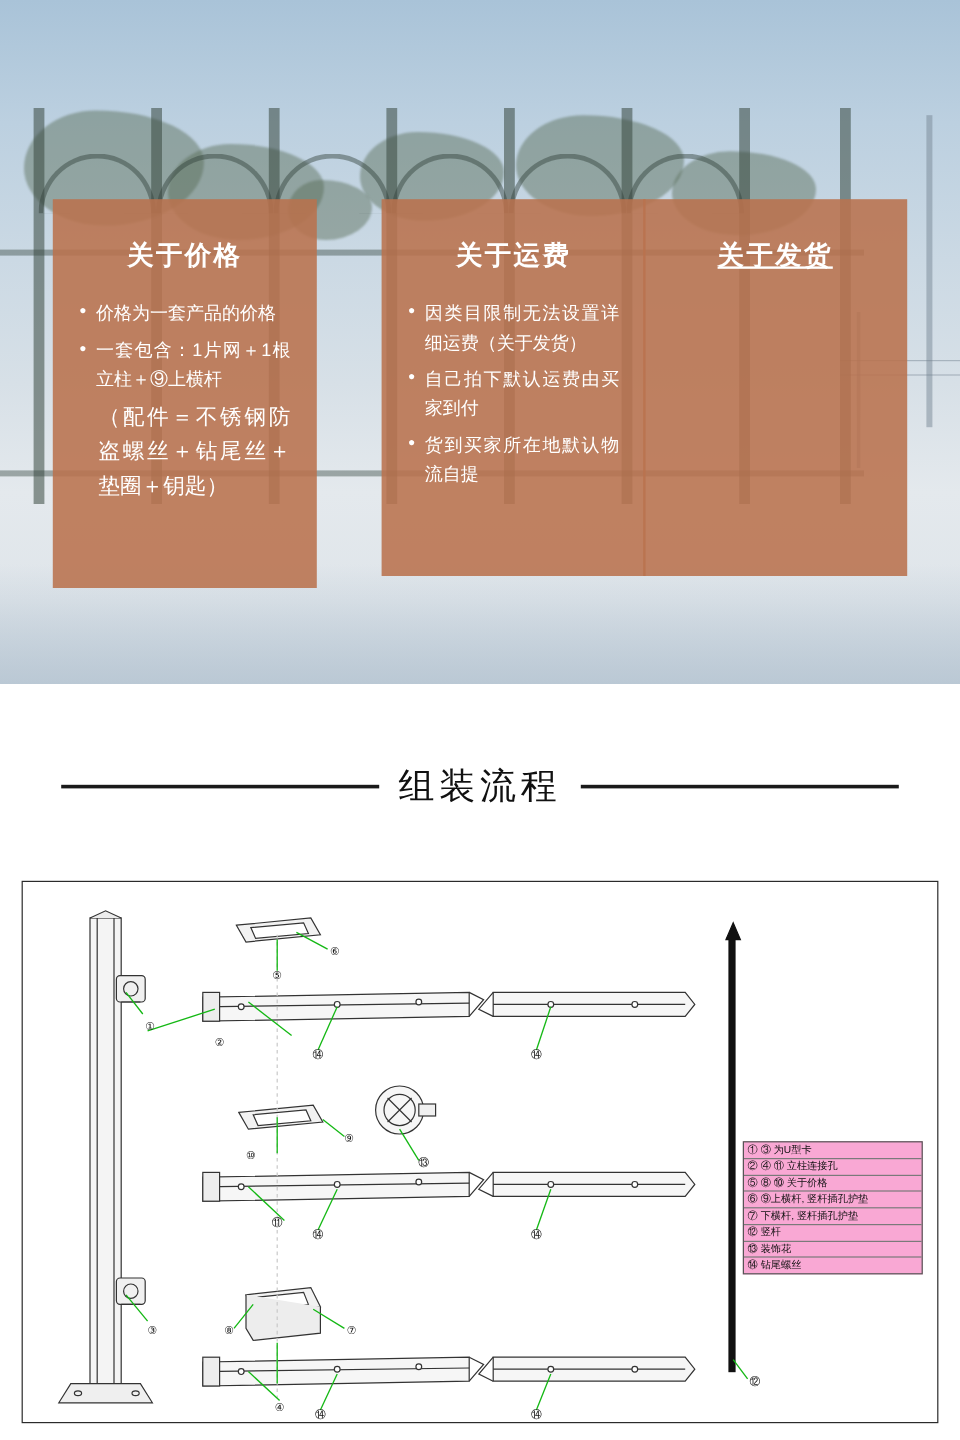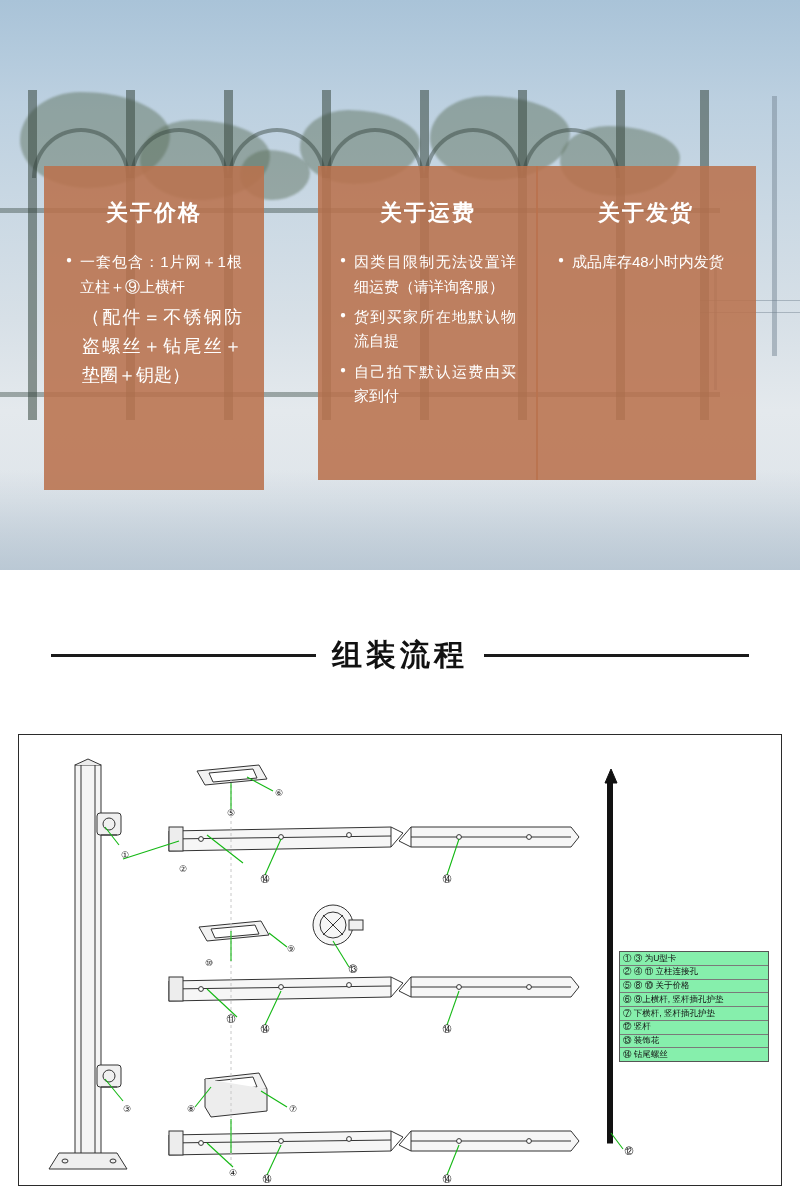--- a/index.html
+++ b/index.html
@@ -86,21 +86,21 @@
   }
   .card {
     position: absolute;
     background: rgba(186,114,77,0.88);
     color: #ffffff;
     box-sizing: border-box;
     padding: 34px 22px 26px 22px;
   }
   .card-1 { left: 44px;  top: 166px; width: 220px; height: 324px; }
   .card-2 { left: 279px; top: 166px; width: 220px; height: 314px; margin-left: 39px; }
-  .card-3 { left: 536px; top: 166px; width: 220px; height: 314px; }
+  .card-3 { left: 536px; top: 166px; width: 220px; height: 314px; text-decoration: underline; }
 
   .card-title {
     text-align: center;
     font-size: 22px;
     font-weight: bold;
     letter-spacing: 2px;
     margin: 0 0 24px 0;
     line-height: 1.2;
   }
   .card-list {
@@ -145,21 +145,21 @@
     align-items: center;
     justify-content: center;
   }
   .heading-rule {
     height: 3px;
     background: #1a1a1a;
     width: 265px;
   }
   .heading-text {
     font-size: 30px;
-    font-weight: bold;
+    font-weight: normal;
     letter-spacing: 4px;
     color: #111111;
     padding: 0 16px;
     white-space: nowrap;
   }
 
   
   .diagram {
     position: absolute;
     left: 18px;
@@ -172,21 +172,21 @@
     overflow: hidden;
   }
   .diagram svg { display: block; }
 
   .legend {
     position: absolute;
     left: 600px;
     top: 216px;
     width: 148px;
     border: 1px solid #555;
-    background: #86efac;
+    background: #f9a8d4;
     font-size: 8.5px;
     line-height: 1.15;
     color: #111;
   }
   .legend-row {
     padding: 1.5px 3px;
     border-bottom: 1px solid #7a7a7a;
     white-space: nowrap;
     overflow: hidden;
   }
@@ -239,38 +239,38 @@
   <div class="rail" style="left:0px; top:208px; width:720px;"></div>
   <div class="rail" style="left:0px; top:392px; width:720px;"></div>
 
   <div class="hero-ground"></div>
 
   <div class="cards">
 
     <div class="card card-1">
       <h2 class="card-title">关于价格</h2>
       <ul class="card-list">
+        <li>价格为一套产品的价格</li>
         <li>一套包含：1片网＋1根立柱＋⑨上横杆</li>
         <li class="sub">（配件＝不锈钢防盗螺丝＋钻尾丝＋垫圈＋钥匙）</li>
       </ul>
     </div>
 
     <div class="card card-2">
       <h2 class="card-title">关于运费</h2>
       <ul class="card-list">
-        <li>因类目限制无法设置详细运费（请详询客服）</li>
+        <li>因类目限制无法设置详细运费（关于发货）</li>
+        <li>自己拍下默认运费由买家到付</li>
         <li>货到买家所在地默认物流自提</li>
-        <li>自己拍下默认运费由买家到付</li>
       </ul>
     </div>
 
     <div class="card card-3">
       <h2 class="card-title">关于发货</h2>
       <ul class="card-list">
-        <li>成品库存48小时内发货</li>
       </ul>
     </div>
 
   </div>
 </div>
 
 <div class="section-heading">
   <div class="heading-rule"></div>
   <div class="heading-text">组装流程</div>
   <div class="heading-rule"></div>

